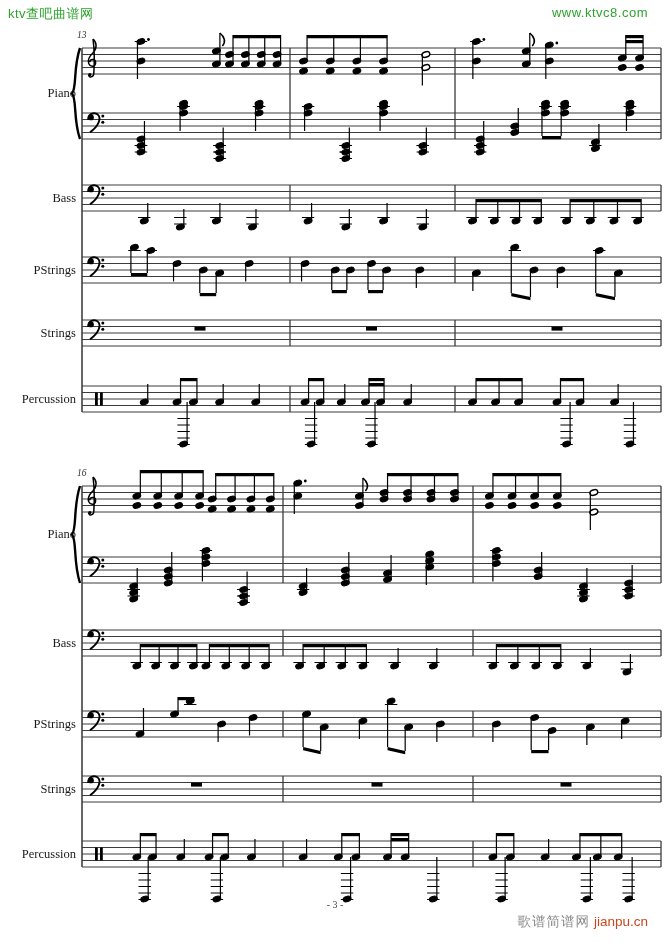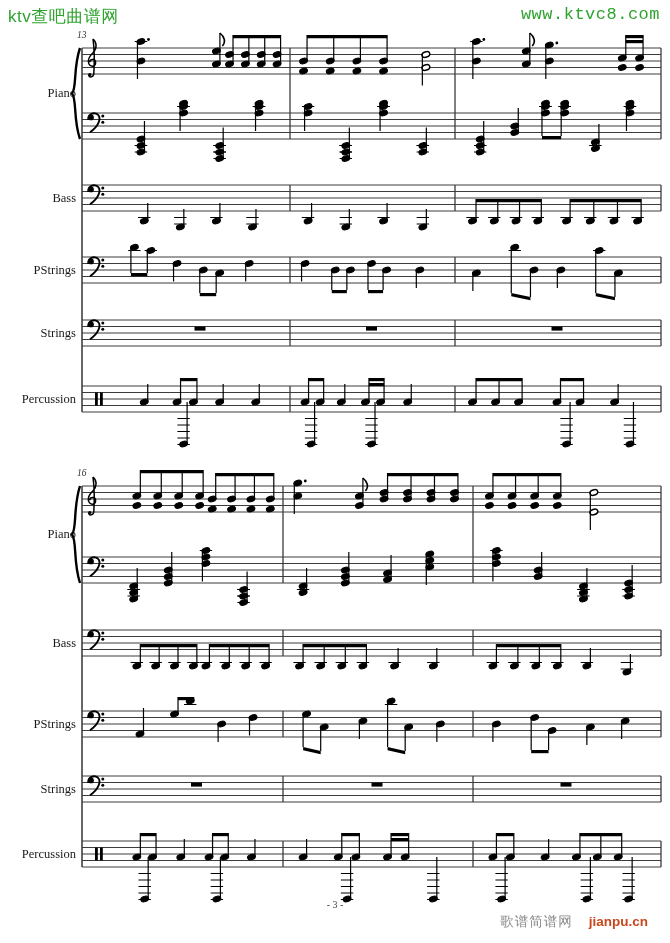--- a/index.html
+++ b/index.html
@@ -1,26 +1,26 @@
 <!DOCTYPE html>
 <html><head>
 <meta charset="utf-8">
 <style>
   html,body{margin:0;padding:0;background:#e8e8e8;}
   .page{position:relative;width:670px;height:943px;background:#ffffff;overflow:hidden;
         font-family:"Liberation Sans", sans-serif;}
-  .hdr{position:absolute;top:5px;font-size:17px;letter-spacing:0.5px;}
+  .hdr{position:absolute;top:5px;font-size:13px;letter-spacing:0.5px;}
   .hdr-left{left:8px;}
-  .hdr-right{right:10px;font-family:Liberation Mono, monospace;}
+  .hdr-right{right:22px;}
   .score-svg{position:absolute;left:0;top:0;}
   .pageno{position:absolute;left:0;right:0;top:899px;text-align:center;
           font-family:"Liberation Serif", serif;font-size:10px;}
   .footer-site{position:absolute;right:22px;bottom:12px;font-size:13.5px;}
   .footer-site .site-name{letter-spacing:1px;text-align:center;}
-  .footer-site .site-url{font-weight:bold;margin-left:16px;}
+  .footer-site .site-url{font-weight:normal;margin-left:4px;}
 </style>
 </head>
 <body>
 
 <div class="page">
 
   <div class="hdr hdr-left" style="color: rgb(47, 163, 47);">ktv查吧曲谱网</div>
   <div class="hdr hdr-right" style="color: rgb(47, 163, 47);">www.ktvc8.com</div>
 
   <svg id="score" class="score-svg" width="670" height="943" viewBox="0 0 670 943">

